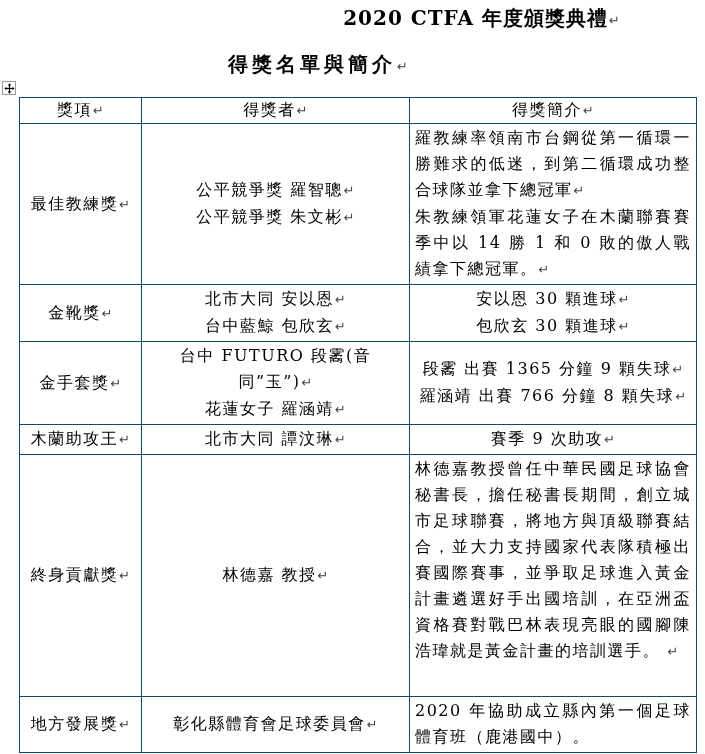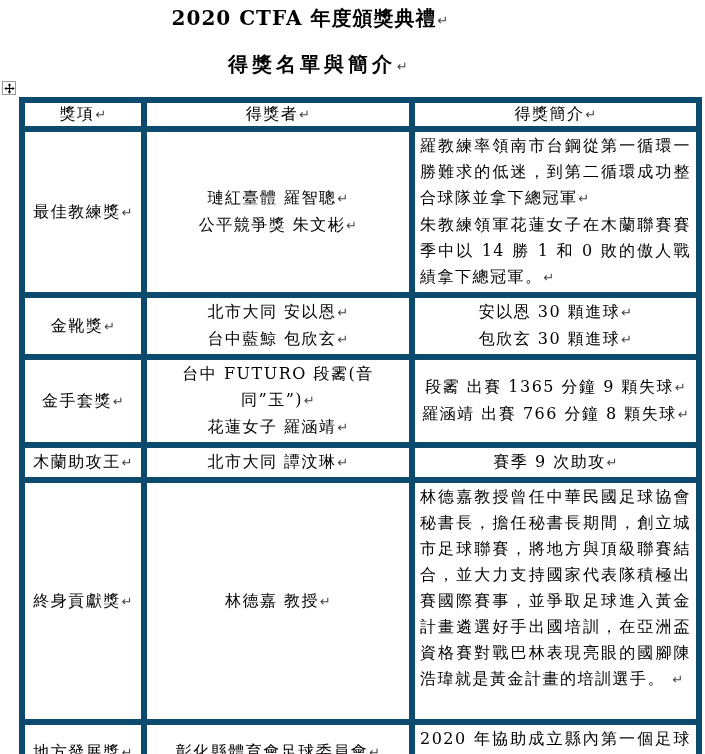--- a/index.html
+++ b/index.html
@@ -6,21 +6,21 @@
   html, body { background: #ffffff; }
   body {
     width: 705px; height: 754px;
     position: relative;
     font-family: "DejaVu Serif", "Liberation Serif", serif;
     color: #000;
     overflow: hidden;
   }
   .doc-title {
     position: absolute; top: 5px; left: 0; width: 620px;
-    text-align: center; font-size: 20px; font-weight: bold;
+    text-align: right; font-size: 20px; font-weight: bold;
     letter-spacing: 1px;
   }
   .doc-subtitle {
     position: absolute; top: 51px; left: 0; width: 636px;
     text-align: center; font-size: 20px; font-weight: bold;
     letter-spacing: 4px;
   }
   .pmark {
     font-weight: normal; color: #444; font-size: 13px;
     letter-spacing: 0; margin-left: 1px;
@@ -36,21 +36,21 @@
   table.awards {
     position: absolute; left: 19px; top: 97px;
     width: 677px;
     border-collapse: collapse; table-layout: fixed;
     font-size: 16px;
   }
   table.awards col.c1 { width: 122px; }
   table.awards col.c2 { width: 268px; }
   table.awards col.c3 { width: 287px; }
   table.awards th, table.awards td {
-    border: 6px solid #0c4a6e;
+    border: 1px solid #0c4a6e;
     padding: 1px 5px;
     font-weight: normal;
     letter-spacing: 1.5px;
     vertical-align: middle;
     overflow: hidden;
   }
   table.awards thead tr { height: 26px; }
   th { text-align: center; }
   td.award-cell, td.winners-cell { text-align: center; }
   .para { line-height: 26px; }
@@ -90,21 +90,21 @@
       <th><span>得獎者</span><span class="pmark">↵</span></th>
       <th><span>得獎簡介</span><span class="pmark">↵</span></th>
     </tr>
   </thead>
   <tbody>
       <tr style="height: 158px;">
         <td class="award-cell">
           <div class="para"><span>最佳教練獎</span><span class="pmark">↵</span></div>
         </td>
         <td class="winners-cell">
-          <div class="para"><span>璉紅臺體 羅智聰</span><span class="pmark">↵</span></div>
+          <div class="para"><span>公平競爭獎 羅智聰</span><span class="pmark">↵</span></div>
           <div class="para"><span>公平競爭獎 朱文彬</span><span class="pmark">↵</span></div>
         </td>
         <td class="intro-cell align-justify">
           <div class="para"><span>羅教練率領南市台鋼從第一循環一勝難求的低迷，到第二循環成功整合球隊並拿下總冠軍</span><span class="pmark">↵</span></div>
           <div class="para"><span>朱教練領軍花蓮女子在木蘭聯賽賽季中以 14 勝 1 和 0 敗的傲人戰績拿下總冠軍。</span><span class="pmark">↵</span></div>
         </td>
       </tr>
       <tr style="height: 54px;">
         <td class="award-cell">
           <div class="para"><span>金靴獎</span><span class="pmark">↵</span></div>

